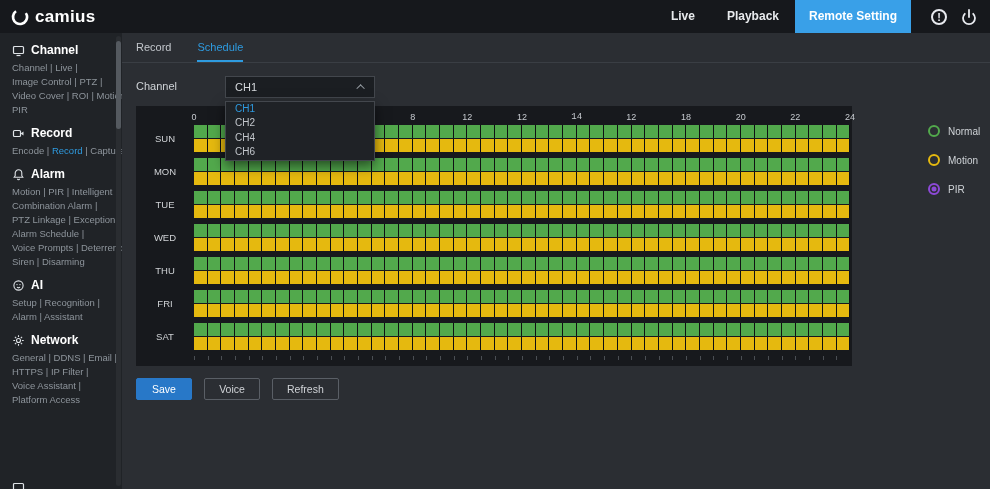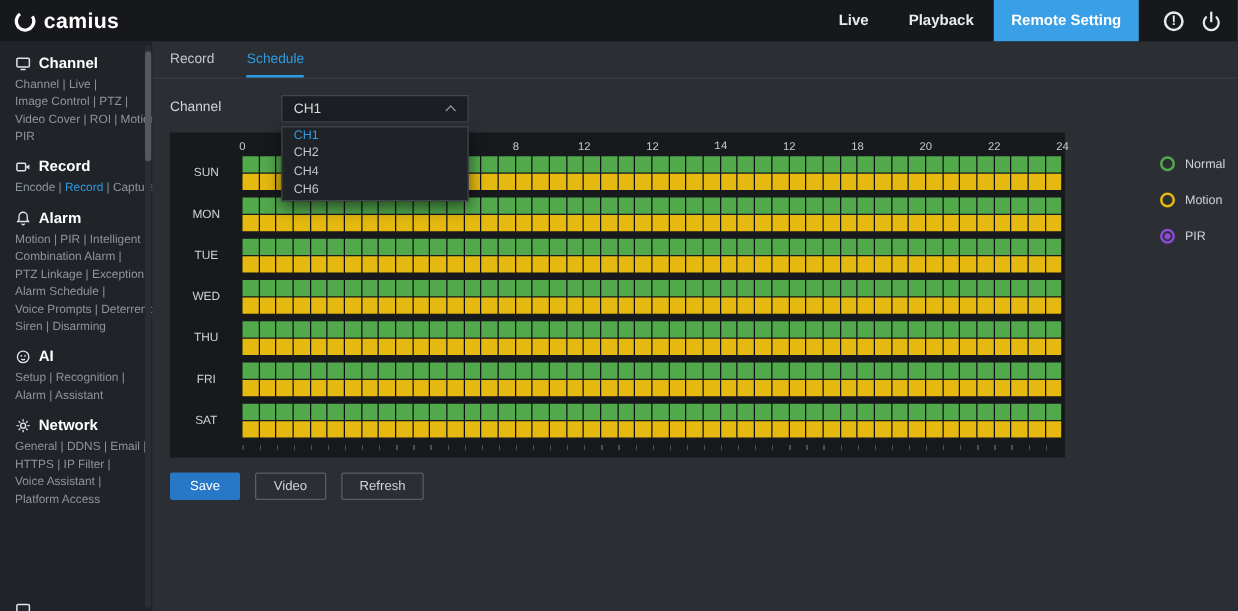--- a/index.html
+++ b/index.html
@@ -974,18 +974,18 @@
       <div class="legend-item">
         <span class="legend-dot" style="border-color: rgb(141, 73, 216);">
             <span class="inner" style="display: block; background: rgb(141, 73, 216);"></span>
           </span>
         <span>PIR</span>
       </div>
     </div>
 
     <div class="actions">
       <button class="btn primary">Save</button>
-      <button class="btn ghost">Video</button>
+      <button class="btn ghost">Voice</button>
       <button class="btn ghost">Refresh</button>
     </div>
 
   </div>
 </div>
 
 </body></html>

